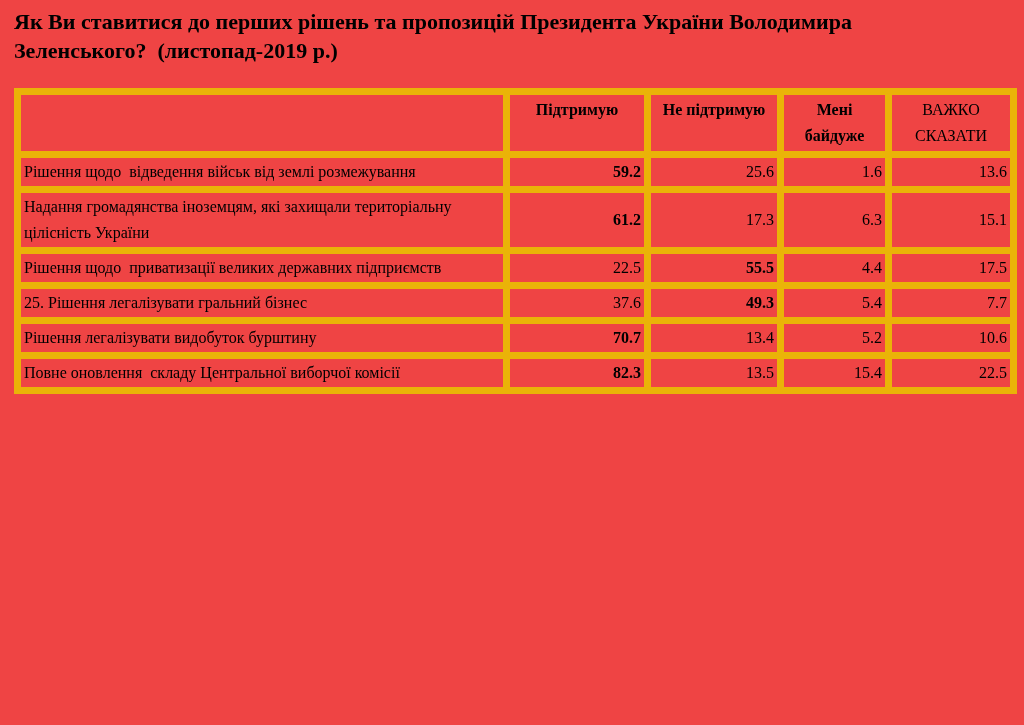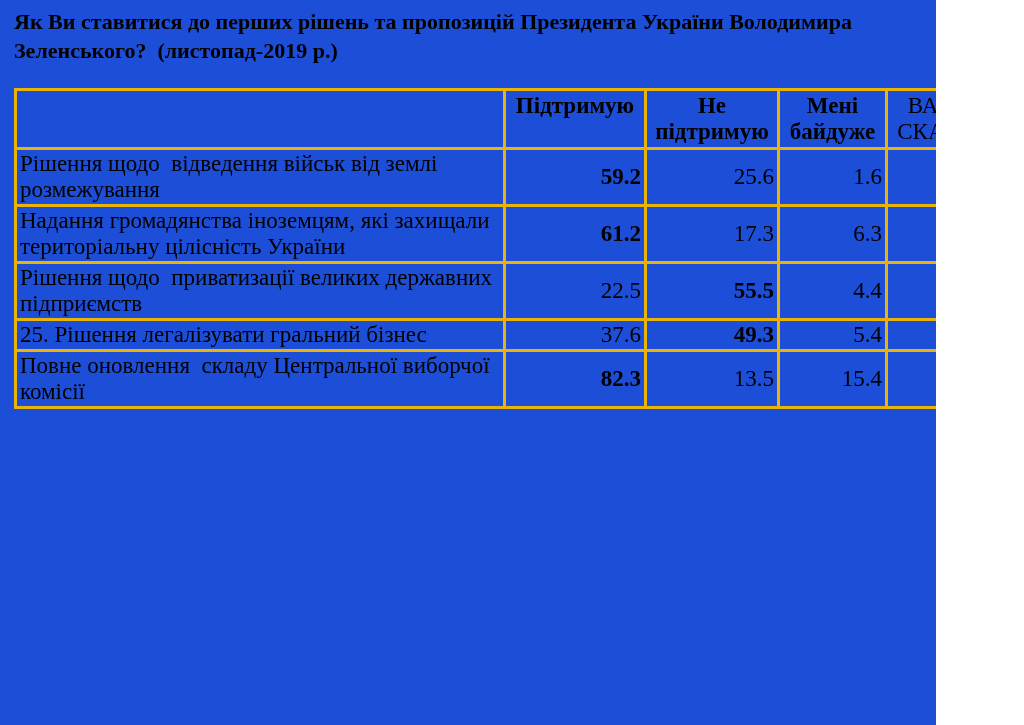--- a/index.html
+++ b/index.html
@@ -1,21 +1,21 @@
 <!DOCTYPE html>
 <html><head>
 <meta charset="utf-8">
 <style>
   * { margin: 0; padding: 0; box-sizing: border-box; }
   html, body { background: #ffffff; }
   .page {
     position: relative;
-    width: 936px;
+    width: 1024px;
     height: 725px;
-    background: #1d4ed8;
+    background: #ef4444;
     font-family: "Liberation Serif", serif;
     color: #000000;
     overflow: hidden;
   }
   .title {
     position: absolute;
     left: 14px;
     top: 7px;
     width: 950px;
     font-size: 22px;
@@ -27,22 +27,22 @@
     position: absolute;
     left: 14px;
     top: 88px;
     width: 996px;
     border-collapse: collapse;
     table-layout: fixed;
     border: 2px solid #000000;
   }
   table.survey th,
   table.survey td {
-    border: 3px solid #eab308;
-    font-size: 23px;
+    border: 7px solid #eab308;
+    font-size: 16px;
     line-height: 26px;
     padding: 1px 3px;
     overflow: hidden;
   }
   table.survey th {
     font-weight: bold;
     text-align: center;
     vertical-align: top;
     padding-top: 2px;
     padding-bottom: 2px;
@@ -108,20 +108,27 @@
           <td class="num-cell">17.5</td>
         </tr>
         <tr>
           <td class="label-cell">25. Рішення легалізувати гральний бізнес</td>
           <td class="num-cell">37.6</td>
           <td class="num-cell max">49.3</td>
           <td class="num-cell">5.4</td>
           <td class="num-cell">7.7</td>
         </tr>
         <tr>
+          <td class="label-cell">Рішення легалізувати видобуток бурштину</td>
+          <td class="num-cell max">70.7</td>
+          <td class="num-cell">13.4</td>
+          <td class="num-cell">5.2</td>
+          <td class="num-cell">10.6</td>
+        </tr>
+        <tr>
           <td class="label-cell">Повне оновлення  складу Центральної виборчої комісії</td>
           <td class="num-cell max">82.3</td>
           <td class="num-cell">13.5</td>
           <td class="num-cell">15.4</td>
           <td class="num-cell">22.5</td>
         </tr>
       </tbody>
   </table>
 
 </div>

